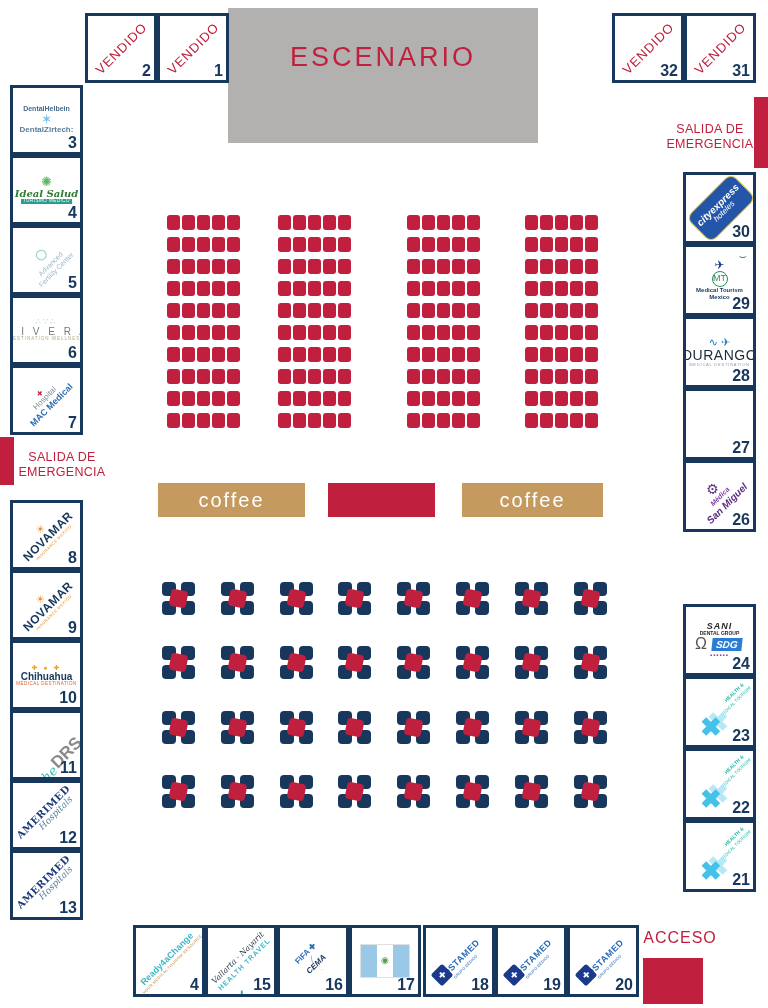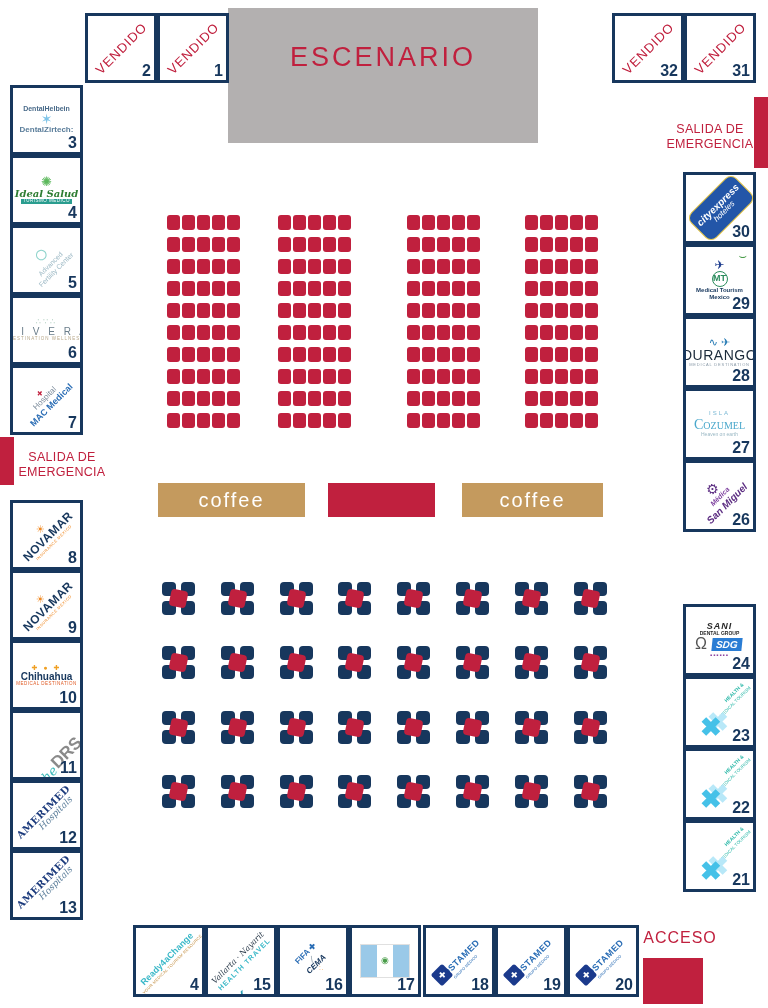--- a/index.html
+++ b/index.html
@@ -52,21 +52,21 @@
   .drs-the{font-family:"DejaVu Serif",serif;font-style:italic;font-size:13px;color:#3ab8b8;}
   .drs{font-size:17px;font-weight:800;color:#8a8a8a;}
   .amer1{font-family:"DejaVu Serif",serif;font-size:10px;font-weight:700;color:#1b3a7c;letter-spacing:.5px;}
   .amer2{font-family:"DejaVu Serif",serif;font-style:italic;font-size:9px;color:#5a7d9a;margin-left:16px;}
   .lg-cityexpress{inset:auto;left:50%;top:48%;width:62px;height:34px;margin:-17px 0 0 -31px;
         transform:rotate(-45deg);background:#2356a8;border-radius:8px;border:1px solid #e8c84a;}
   .cx1{font-size:10px;font-weight:800;font-style:italic;color:#fff;}
   .cx2{font-size:8px;font-style:italic;color:#fff;}
   .ic-plane{color:#1b3a8c;font-size:12px;line-height:11px;}
   .ic-steth{position:absolute;right:4px;top:0;color:#4a9d4a;font-size:13px;}
-  .mt-badge{font-size:9px;font-weight:700;color:#2a8c5c;border:1px solid #2a8c5c;border-radius:50%;
+  .mt-badge{font-size:9px;font-weight:400;color:#2a8c5c;border:1px solid #2a8c5c;border-radius:50%;
             width:14px;height:14px;line-height:13px;}
   .mtm{font-size:6px;font-weight:800;color:#17375d;line-height:7px;}
   .ic-hb{color:#2a7db5;font-size:11px;line-height:11px;}
   .durango{font-size:14px;font-weight:400;color:#1b2a3a;letter-spacing:.5px;}
   .dur-sub{font-size:4px;color:#8a9aa8;letter-spacing:.8px;}
   .coz1{font-size:6px;color:#7ab8d4;letter-spacing:2px;}
   .coz2{font-size:14px;color:#4aa8cc;font-family:"Liberation Serif",serif;font-variant:small-caps;}
   .coz3{font-size:5px;color:#9ab8c4;}
   .ic-gear{color:#5c2d82;font-size:14px;line-height:13px;}
   .smg1{font-size:7px;font-weight:700;font-style:italic;color:#7a3b9c;}
@@ -254,25 +254,20 @@
     </div>
   <div class="booth h72" style="left:683px;top:316px">
       <div class="logo ">
         <span class="ll ic-hb">∿ ✈</span>
         <span class="ll durango">DURANGO</span>
         <span class="ll dur-sub">MEDICAL DESTINATION</span>
       </div>
       <span class="bnum">28</span>
     </div>
   <div class="booth h72" style="left:683px;top:388px">
-      <div class="logo ">
-        <span class="ll coz1">ISLA</span>
-        <span class="ll coz2">Cozumel</span>
-        <span class="ll coz3">Heaven on earth</span>
-      </div>
       <span class="bnum">27</span>
     </div>
   <div class="booth h72" style="left:683px;top:460px">
       <div class="logo lg-rot">
         <span class="ll ic-gear">⚙</span>
         <span class="ll smg1">Médica</span>
         <span class="ll smg2">San Miguel</span>
       </div>
       <span class="bnum">26</span>
     </div>

